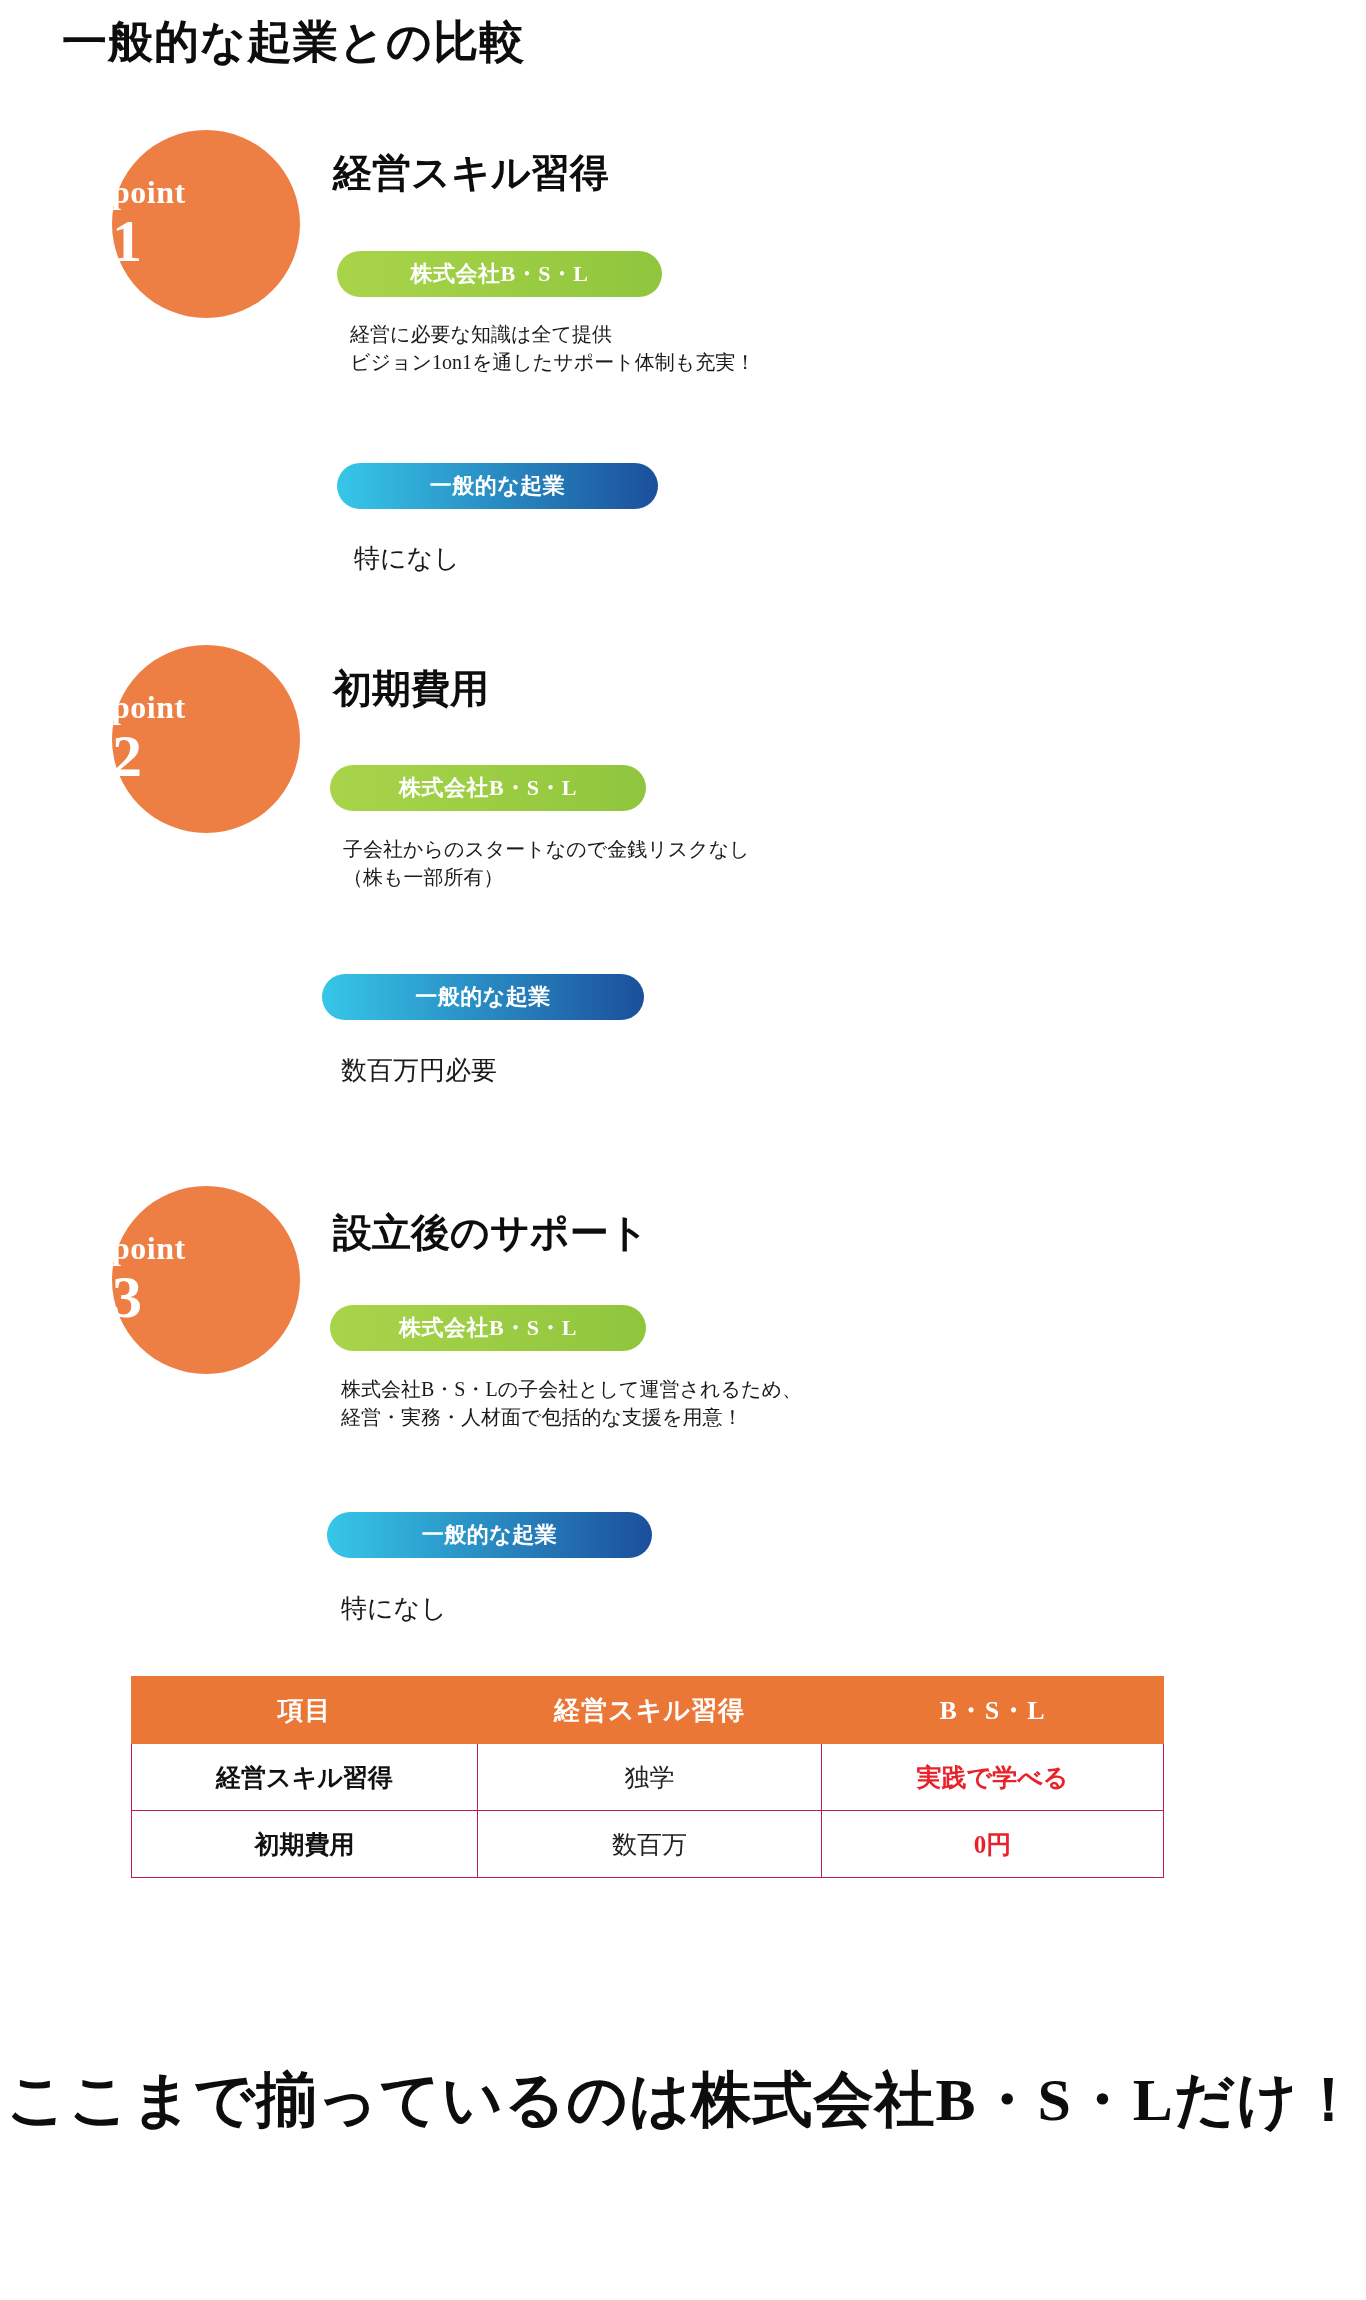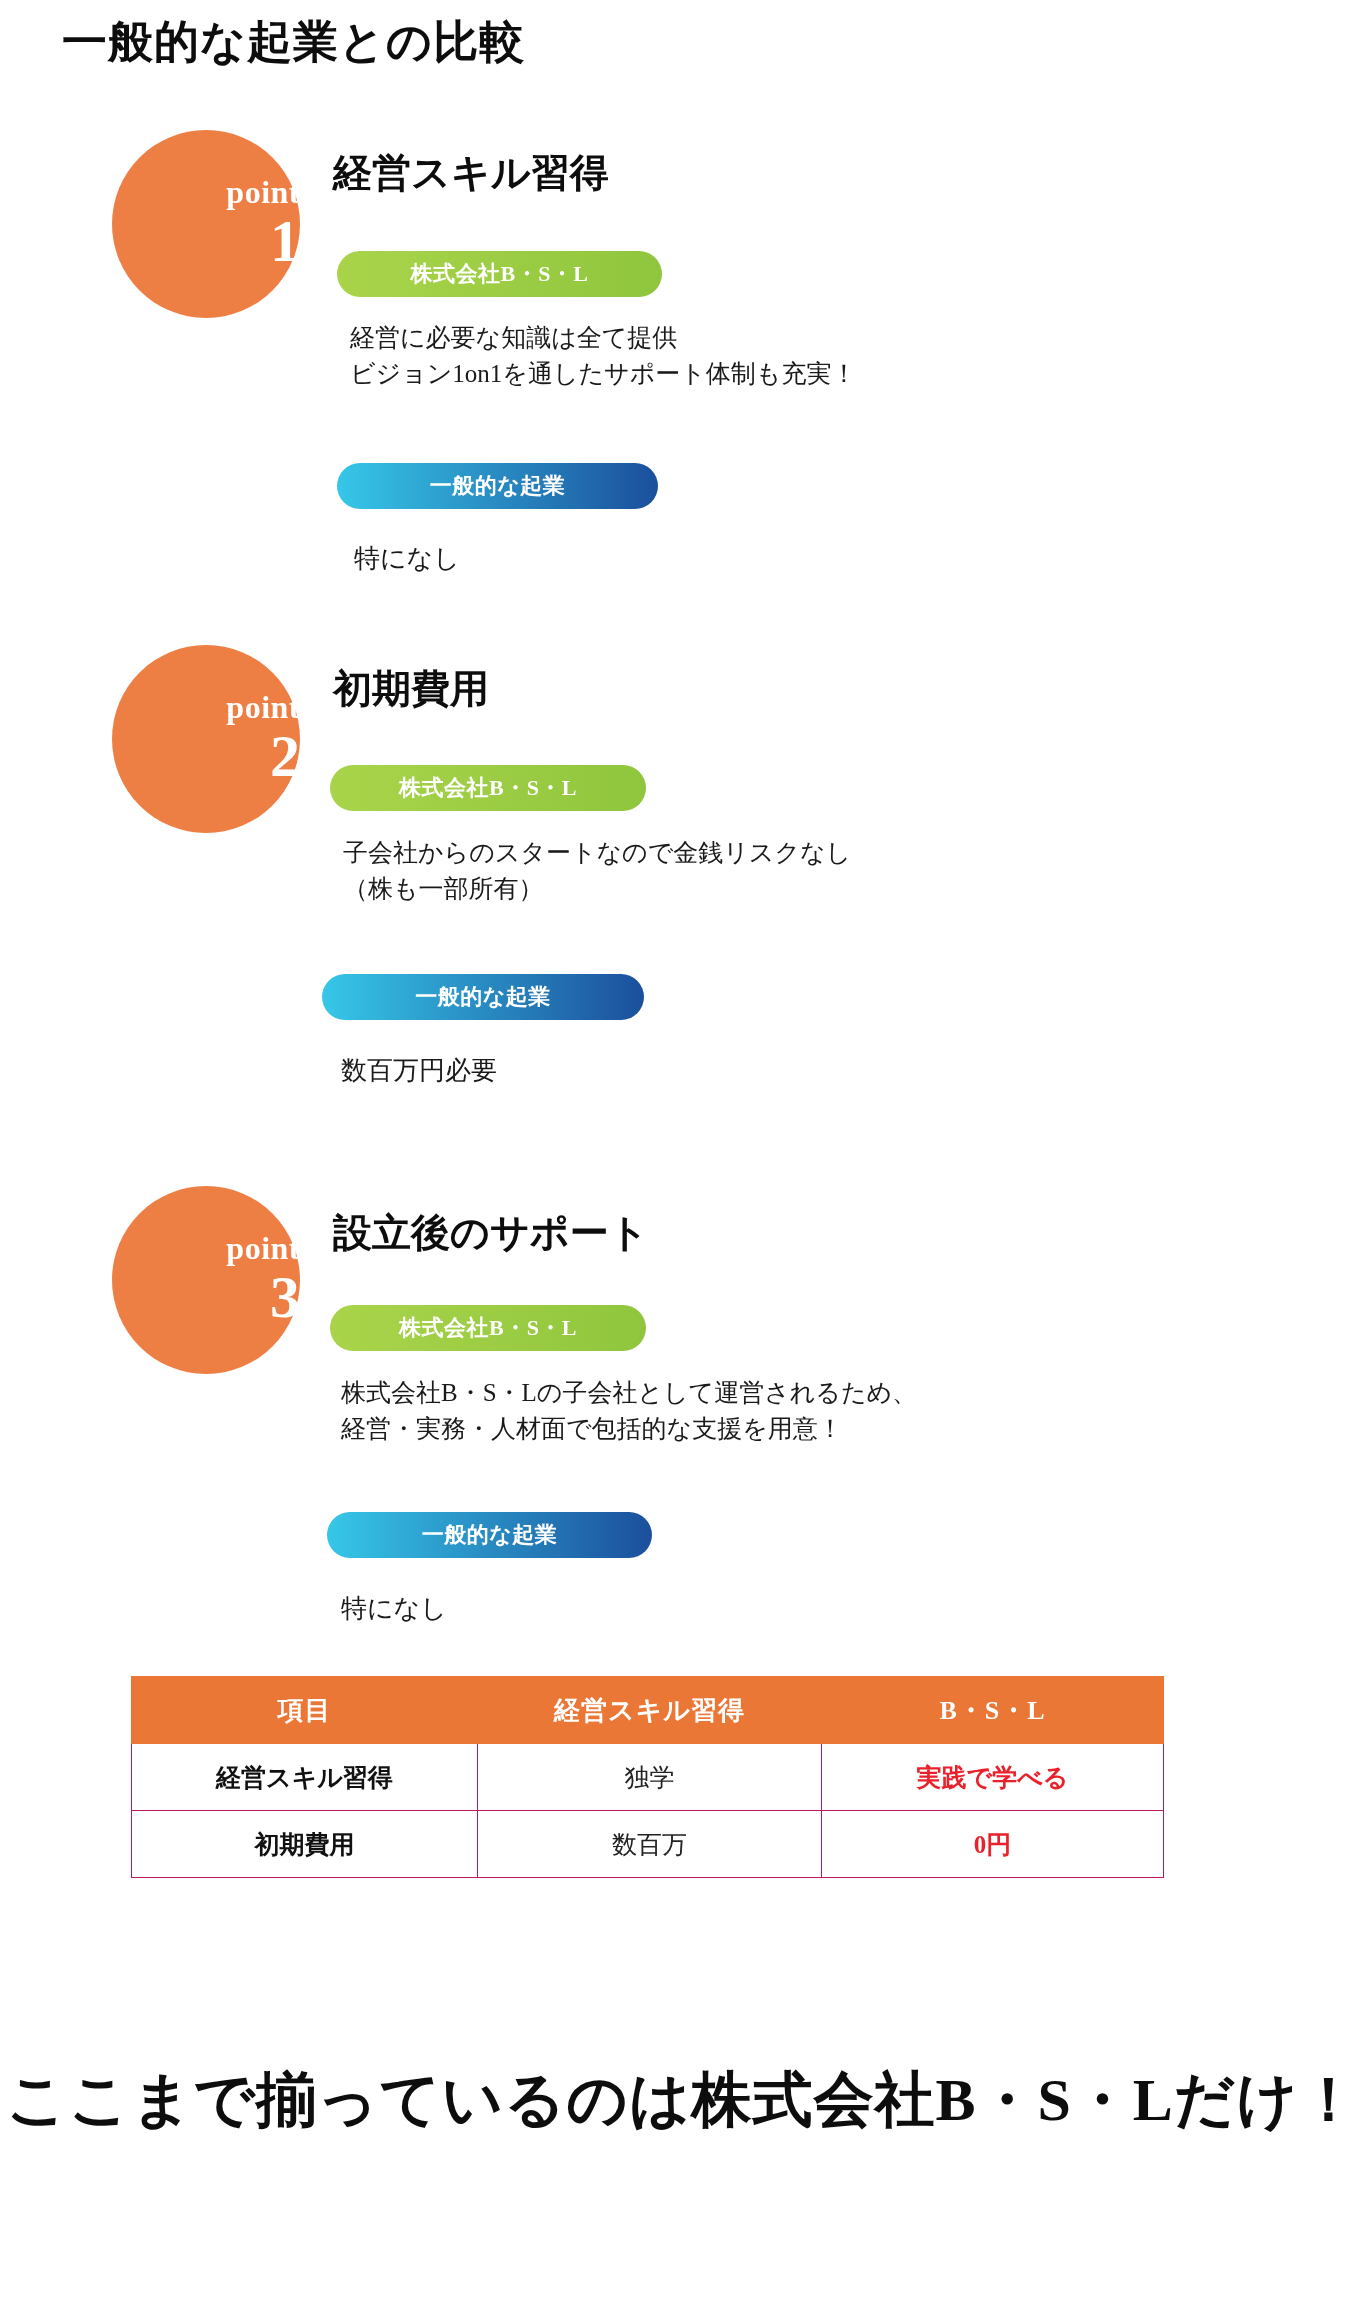--- a/index.html
+++ b/index.html
@@ -43,21 +43,21 @@
   }
   .point-circle {
     position: absolute;
     left: 112px;
     width: 188px;
     height: 188px;
     border-radius: 50%;
     background: #ee7f44;
     display: flex;
     flex-direction: column;
-    align-items: flex-end;
+    align-items: flex-start;
     justify-content: center;
     color: #ffffff;
   }
   .point-circle .pc-label {
     font-size: 32px;
     font-weight: bold;
     line-height: 1;
     letter-spacing: 0.5px;
   }
   .point-circle .pc-num {
@@ -91,21 +91,21 @@
   }
   .tag-green {
     background: linear-gradient(to right, #a9d44a, #8fc63d);
   }
   .tag-blue {
     background: linear-gradient(to right, #36c7e8, #1b4f9c);
   }
 
   .body-text {
     position: absolute;
-    font-size: 25px;
+    font-size: 20px;
     line-height: 1.42;
     color: #1a1a1a;
     white-space: pre-line;
   }
   .body-text.small {
     font-size: 26px;
   }
 
   
   .cmp-table {

